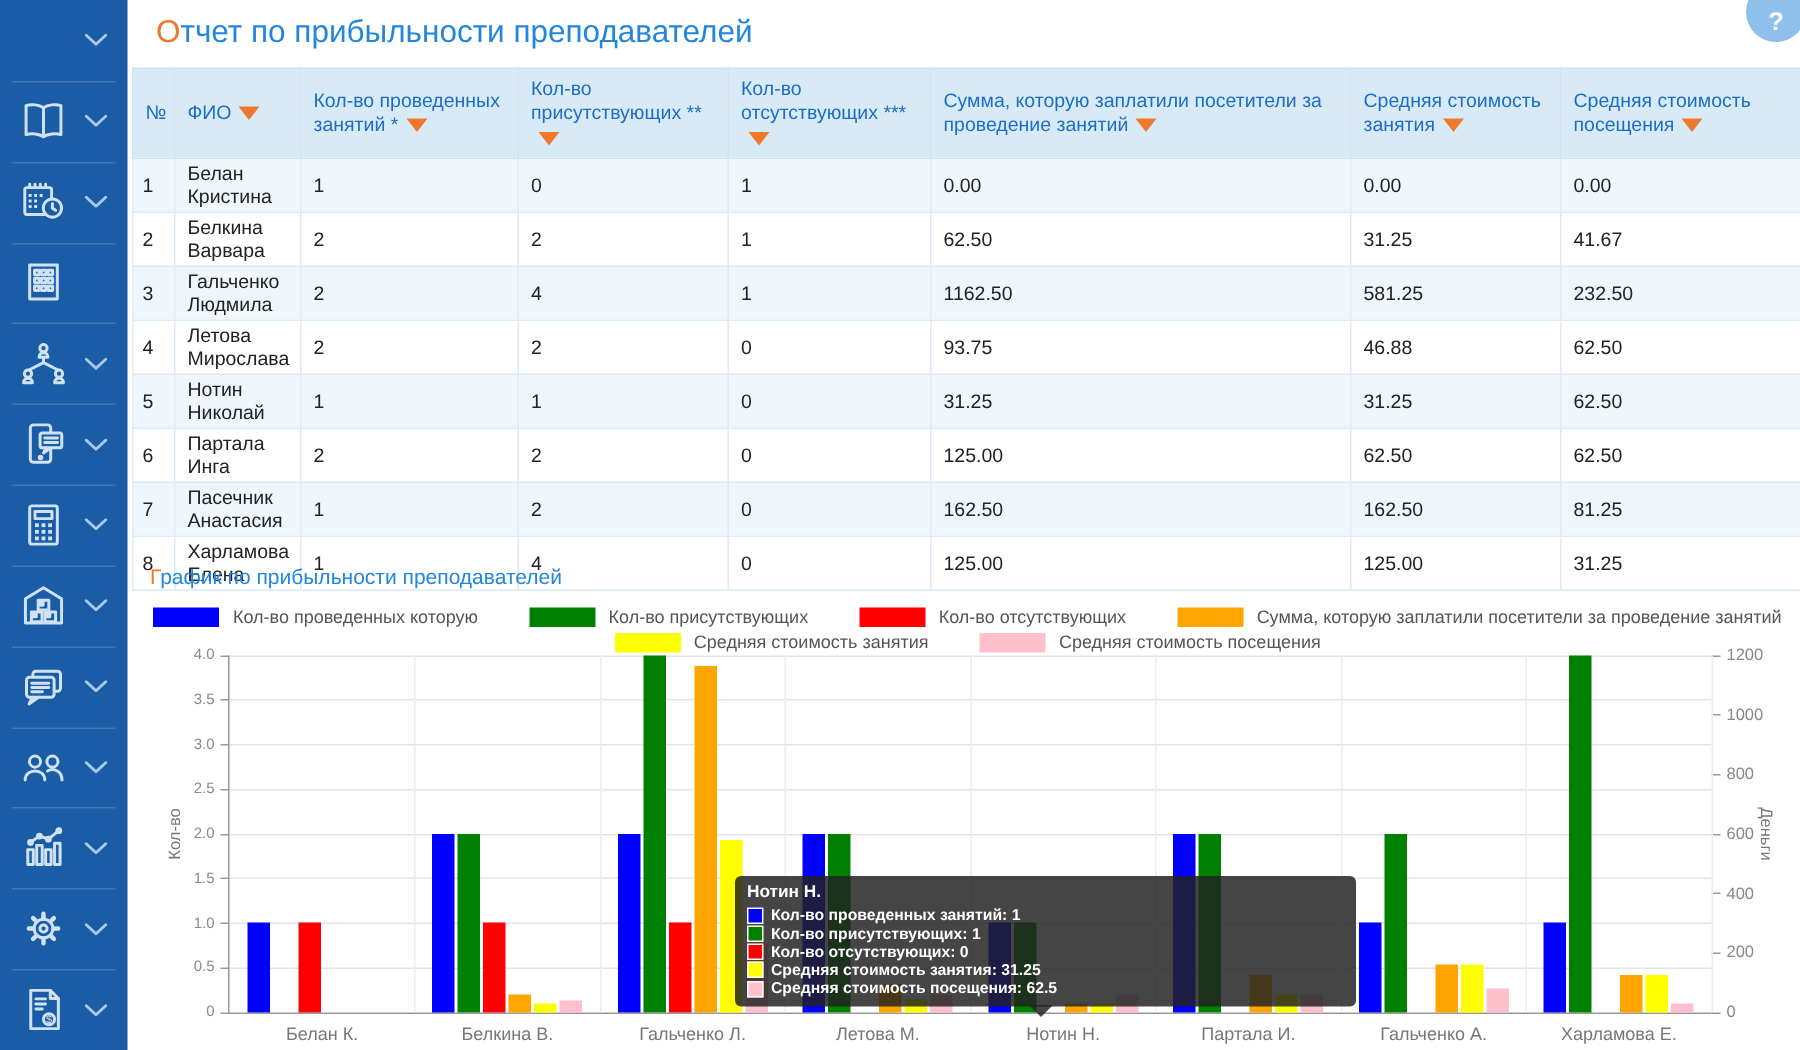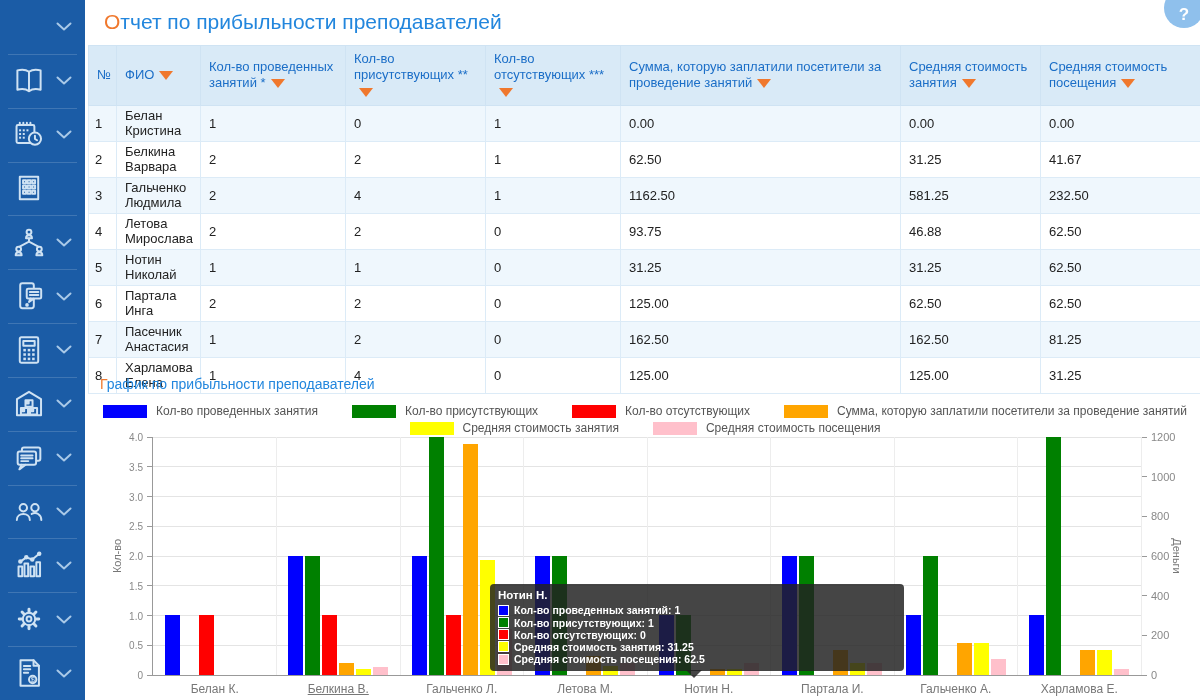--- a/index.html
+++ b/index.html
@@ -438,21 +438,21 @@
   </table>
 
   <h2 class="sec-title" id="chart-title">
     <span class="tfirst">Г</span><span>рафик по прибыльности преподавателей</span>
   </h2>
 
   <div class="legend" id="legend">
       <div class="legend-row">
         <span class="legend-item">
           <span class="legend-swatch" style="background:#0000ff"></span>
-          <span>Кол-во проведенных занятия</span>
+          <span>Кол-во проведенных которую</span>
         </span>
         <span class="legend-item">
           <span class="legend-swatch" style="background:#008000"></span>
           <span>Кол-во присутствующих</span>
         </span>
         <span class="legend-item">
           <span class="legend-swatch" style="background:#ff0000"></span>
           <span>Кол-во отсутствующих</span>
         </span>
         <span class="legend-item">
@@ -525,21 +525,21 @@
       <div class="grid-v" style="left: 987.5px;"></div>
       <div class="bar" style="left: 11.75px; height: 60px; background: rgb(0, 0, 255);"></div>
       <div class="bar" style="left: 45.75px; height: 60px; background: rgb(255, 0, 0);"></div>
       <div class="xlabel" style="left: 0px; width: 123.5px;">Белан К.</div>
       <div class="bar" style="left: 135.25px; height: 119px; background: rgb(0, 0, 255);"></div>
       <div class="bar" style="left: 152.25px; height: 119px; background: rgb(0, 128, 0);"></div>
       <div class="bar" style="left: 169.25px; height: 60px; background: rgb(255, 0, 0);"></div>
       <div class="bar" style="left: 186.25px; height: 12px; background: rgb(255, 165, 0);"></div>
       <div class="bar" style="left: 203.25px; height: 6px; background: rgb(255, 255, 0);"></div>
       <div class="bar" style="left: 220.25px; height: 8px; background: rgb(255, 192, 203);"></div>
-      <div class="xlabel" style="left: 123.5px; width: 123.5px; text-decoration: underline;">Белкина В.</div>
+      <div class="xlabel" style="left: 123.5px; width: 123.5px;">Белкина В.</div>
       <div class="bar" style="left: 258.75px; height: 119px; background: rgb(0, 0, 255);"></div>
       <div class="bar" style="left: 275.75px; height: 238px; background: rgb(0, 128, 0);"></div>
       <div class="bar" style="left: 292.75px; height: 60px; background: rgb(255, 0, 0);"></div>
       <div class="bar" style="left: 309.75px; height: 231px; background: rgb(255, 165, 0);"></div>
       <div class="bar" style="left: 326.75px; height: 115px; background: rgb(255, 255, 0);"></div>
       <div class="bar" style="left: 343.75px; height: 46px; background: rgb(255, 192, 203);"></div>
       <div class="xlabel" style="left: 247px; width: 123.5px;">Гальченко Л.</div>
       <div class="bar" style="left: 382.25px; height: 119px; background: rgb(0, 0, 255);"></div>
       <div class="bar" style="left: 399.25px; height: 119px; background: rgb(0, 128, 0);"></div>
       <div class="bar" style="left: 433.25px; height: 19px; background: rgb(255, 165, 0);"></div>

